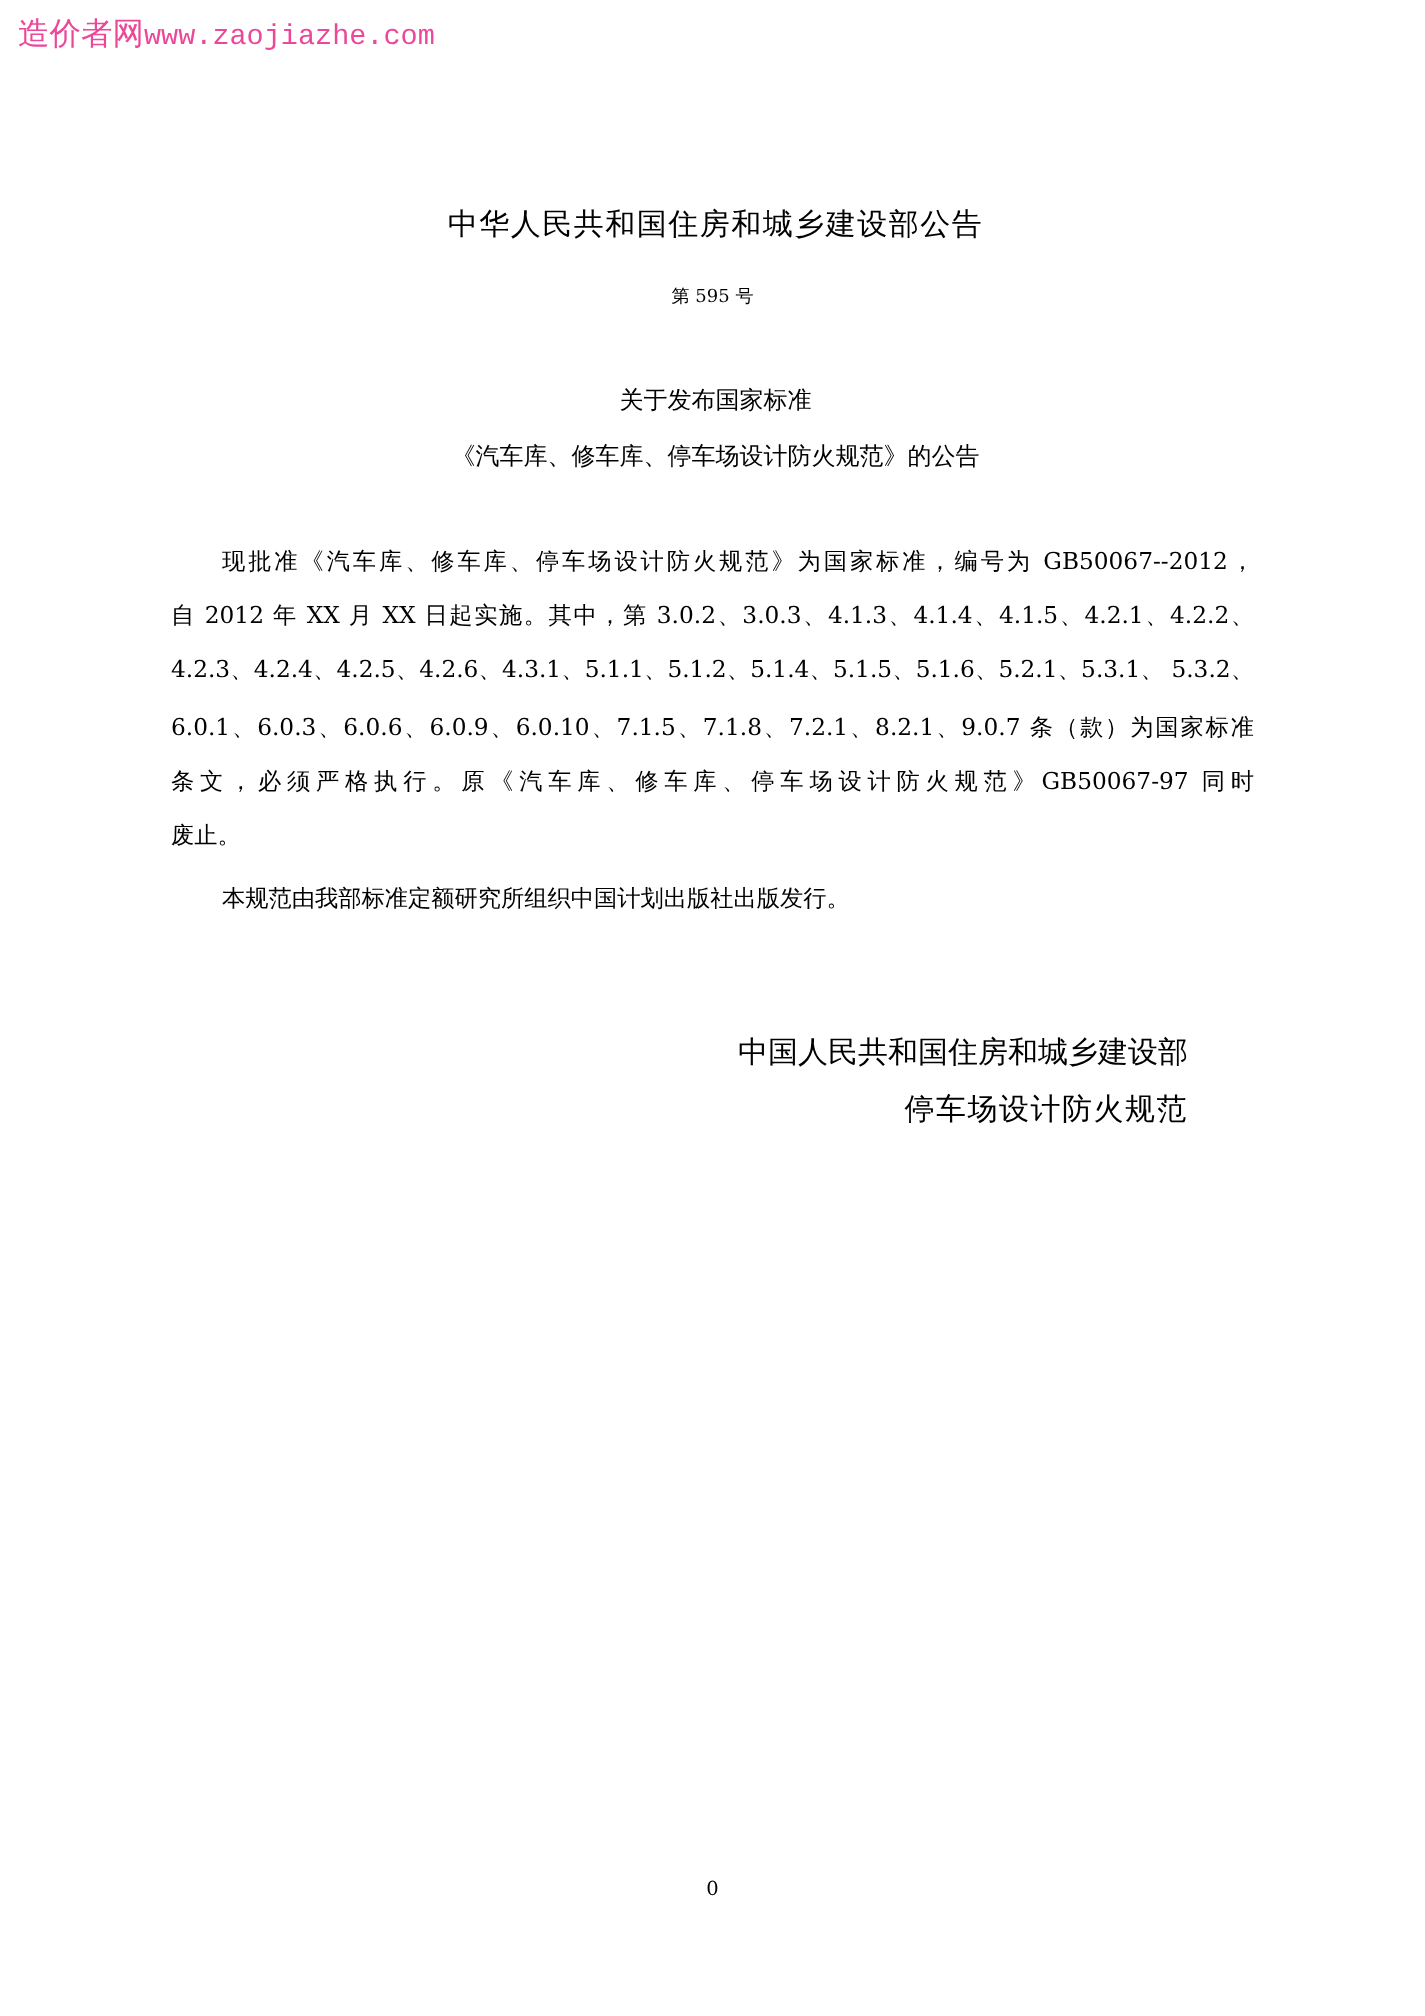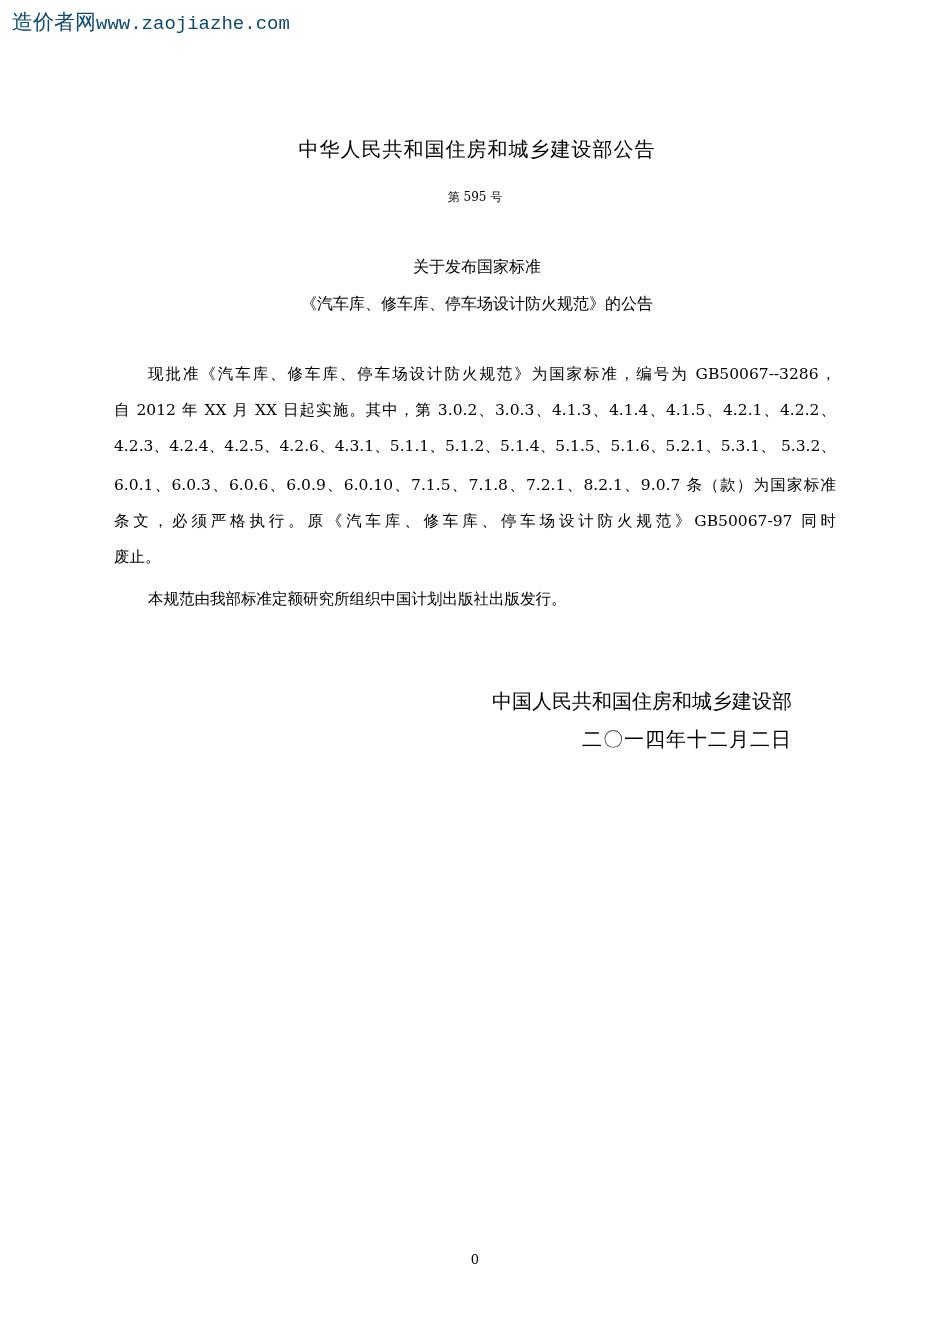--- a/index.html
+++ b/index.html
@@ -14,21 +14,21 @@
       overflow: hidden;
       font-family: "DejaVu Serif", "Liberation Serif", serif;
       color: #000000;
     }
     .watermark {
       position: absolute;
       left: 12px;
       top: 9px;
       font-size: 20px;
       line-height: 26px;
-      color: #0c4a6e;
+      color: #ec4899;
       white-space: nowrap;
       letter-spacing: 0px;
     }
     .watermark .wm-cn {
       font-family: "DejaVu Sans", "Liberation Sans", sans-serif;
       font-size: 21px;
     }
     .watermark .wm-url {
       font-family: "Liberation Mono", "DejaVu Sans Mono", monospace;
       font-size: 19px;
@@ -115,25 +115,25 @@
   <span class="wm-cn">造价者网</span><span class="wm-url">www.zaojiazhe.com</span>
 </div>
 
 <div class="center-line title">中华人民共和国住房和城乡建设部公告</div>
 <div class="center-line number">第 595 号</div>
 
 <div class="center-line subtitle-1">关于发布国家标准</div>
 <div class="center-line subtitle-2">《汽车库、修车库、停车场设计防火规范》的公告</div>
 
 <div>
-  <div class="body-line indent line-1">现批准《汽车库、修车库、停车场设计防火规范》为国家标准，编号为 GB50067--3286，</div>
+  <div class="body-line indent line-1">现批准《汽车库、修车库、停车场设计防火规范》为国家标准，编号为 GB50067--2012，</div>
   <div class="body-line line-2">自 2012 年 XX 月 XX 日起实施。其中，第 3.0.2、3.0.3、4.1.3、4.1.4、4.1.5、4.2.1、4.2.2、</div>
   <div class="body-line line-3">4.2.3、4.2.4、4.2.5、4.2.6、4.3.1、5.1.1、5.1.2、5.1.4、5.1.5、5.1.6、5.2.1、5.3.1、 5.3.2、</div>
   <div class="body-line line-4">6.0.1、6.0.3、6.0.6、6.0.9、6.0.10、7.1.5、7.1.8、7.2.1、8.2.1、9.0.7 条（款）为国家标准</div>
   <div class="body-line line-5">条文，必须严格执行。原《汽车库、修车库、停车场设计防火规范》GB50067-97 同时</div>
   <div class="body-line no-justify line-6">废止。</div>
   <div class="body-line indent no-justify line-7">本规范由我部标准定额研究所组织中国计划出版社出版发行。</div>
 </div>
 
 <div class="signature sig-org">中国人民共和国住房和城乡建设部</div>
-<div class="signature sig-date">二〇一四年十二月二日</div>
+<div class="signature sig-date">停车场设计防火规范</div>
 
 <div class="page-number">0</div>
 
 </body></html>

